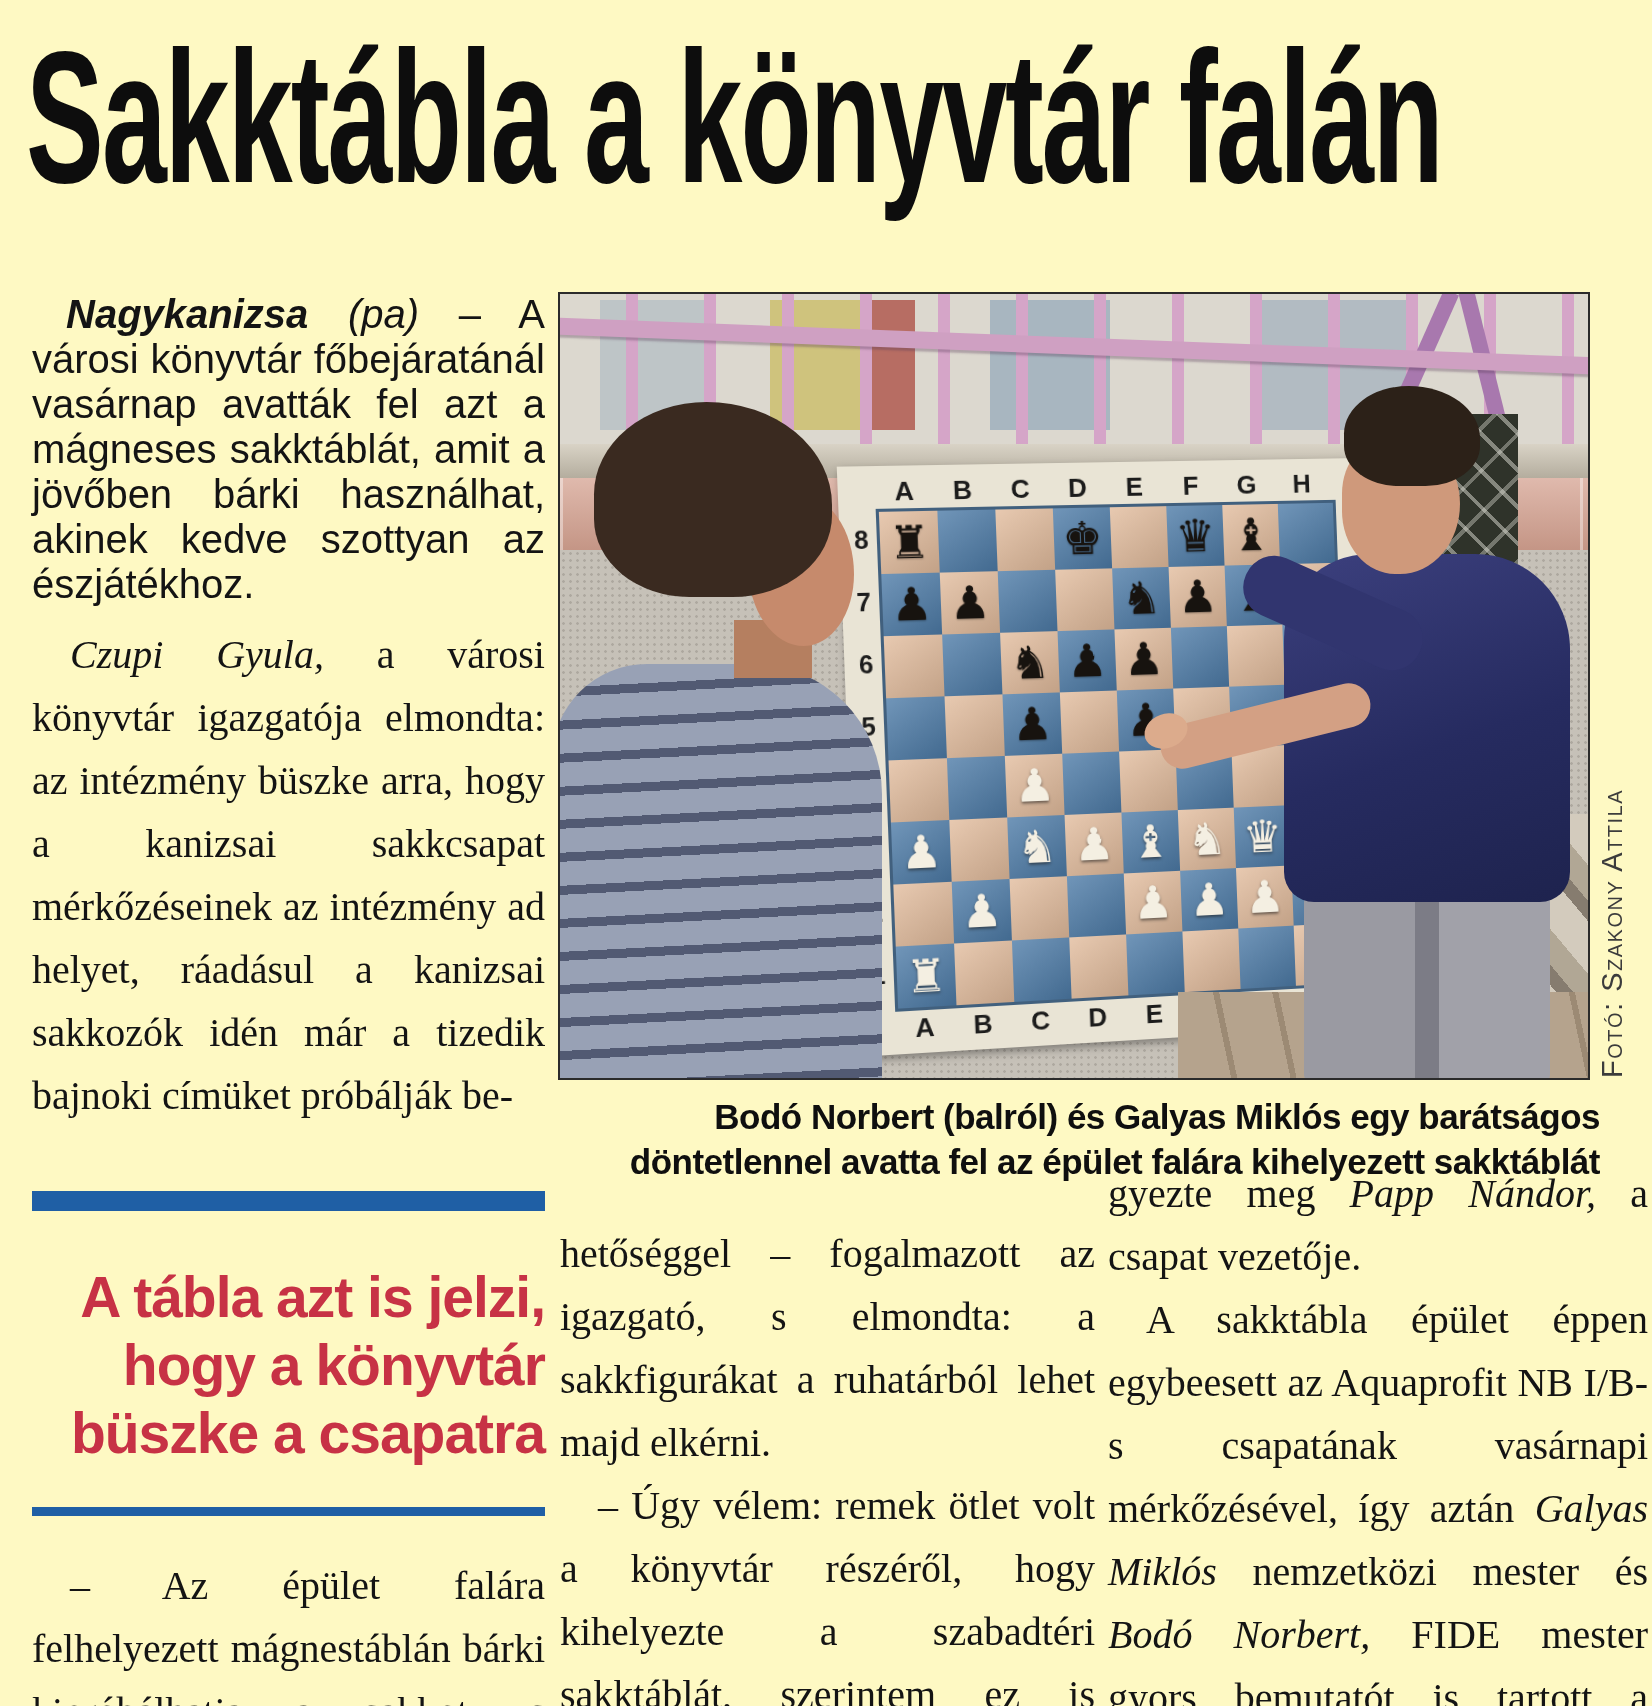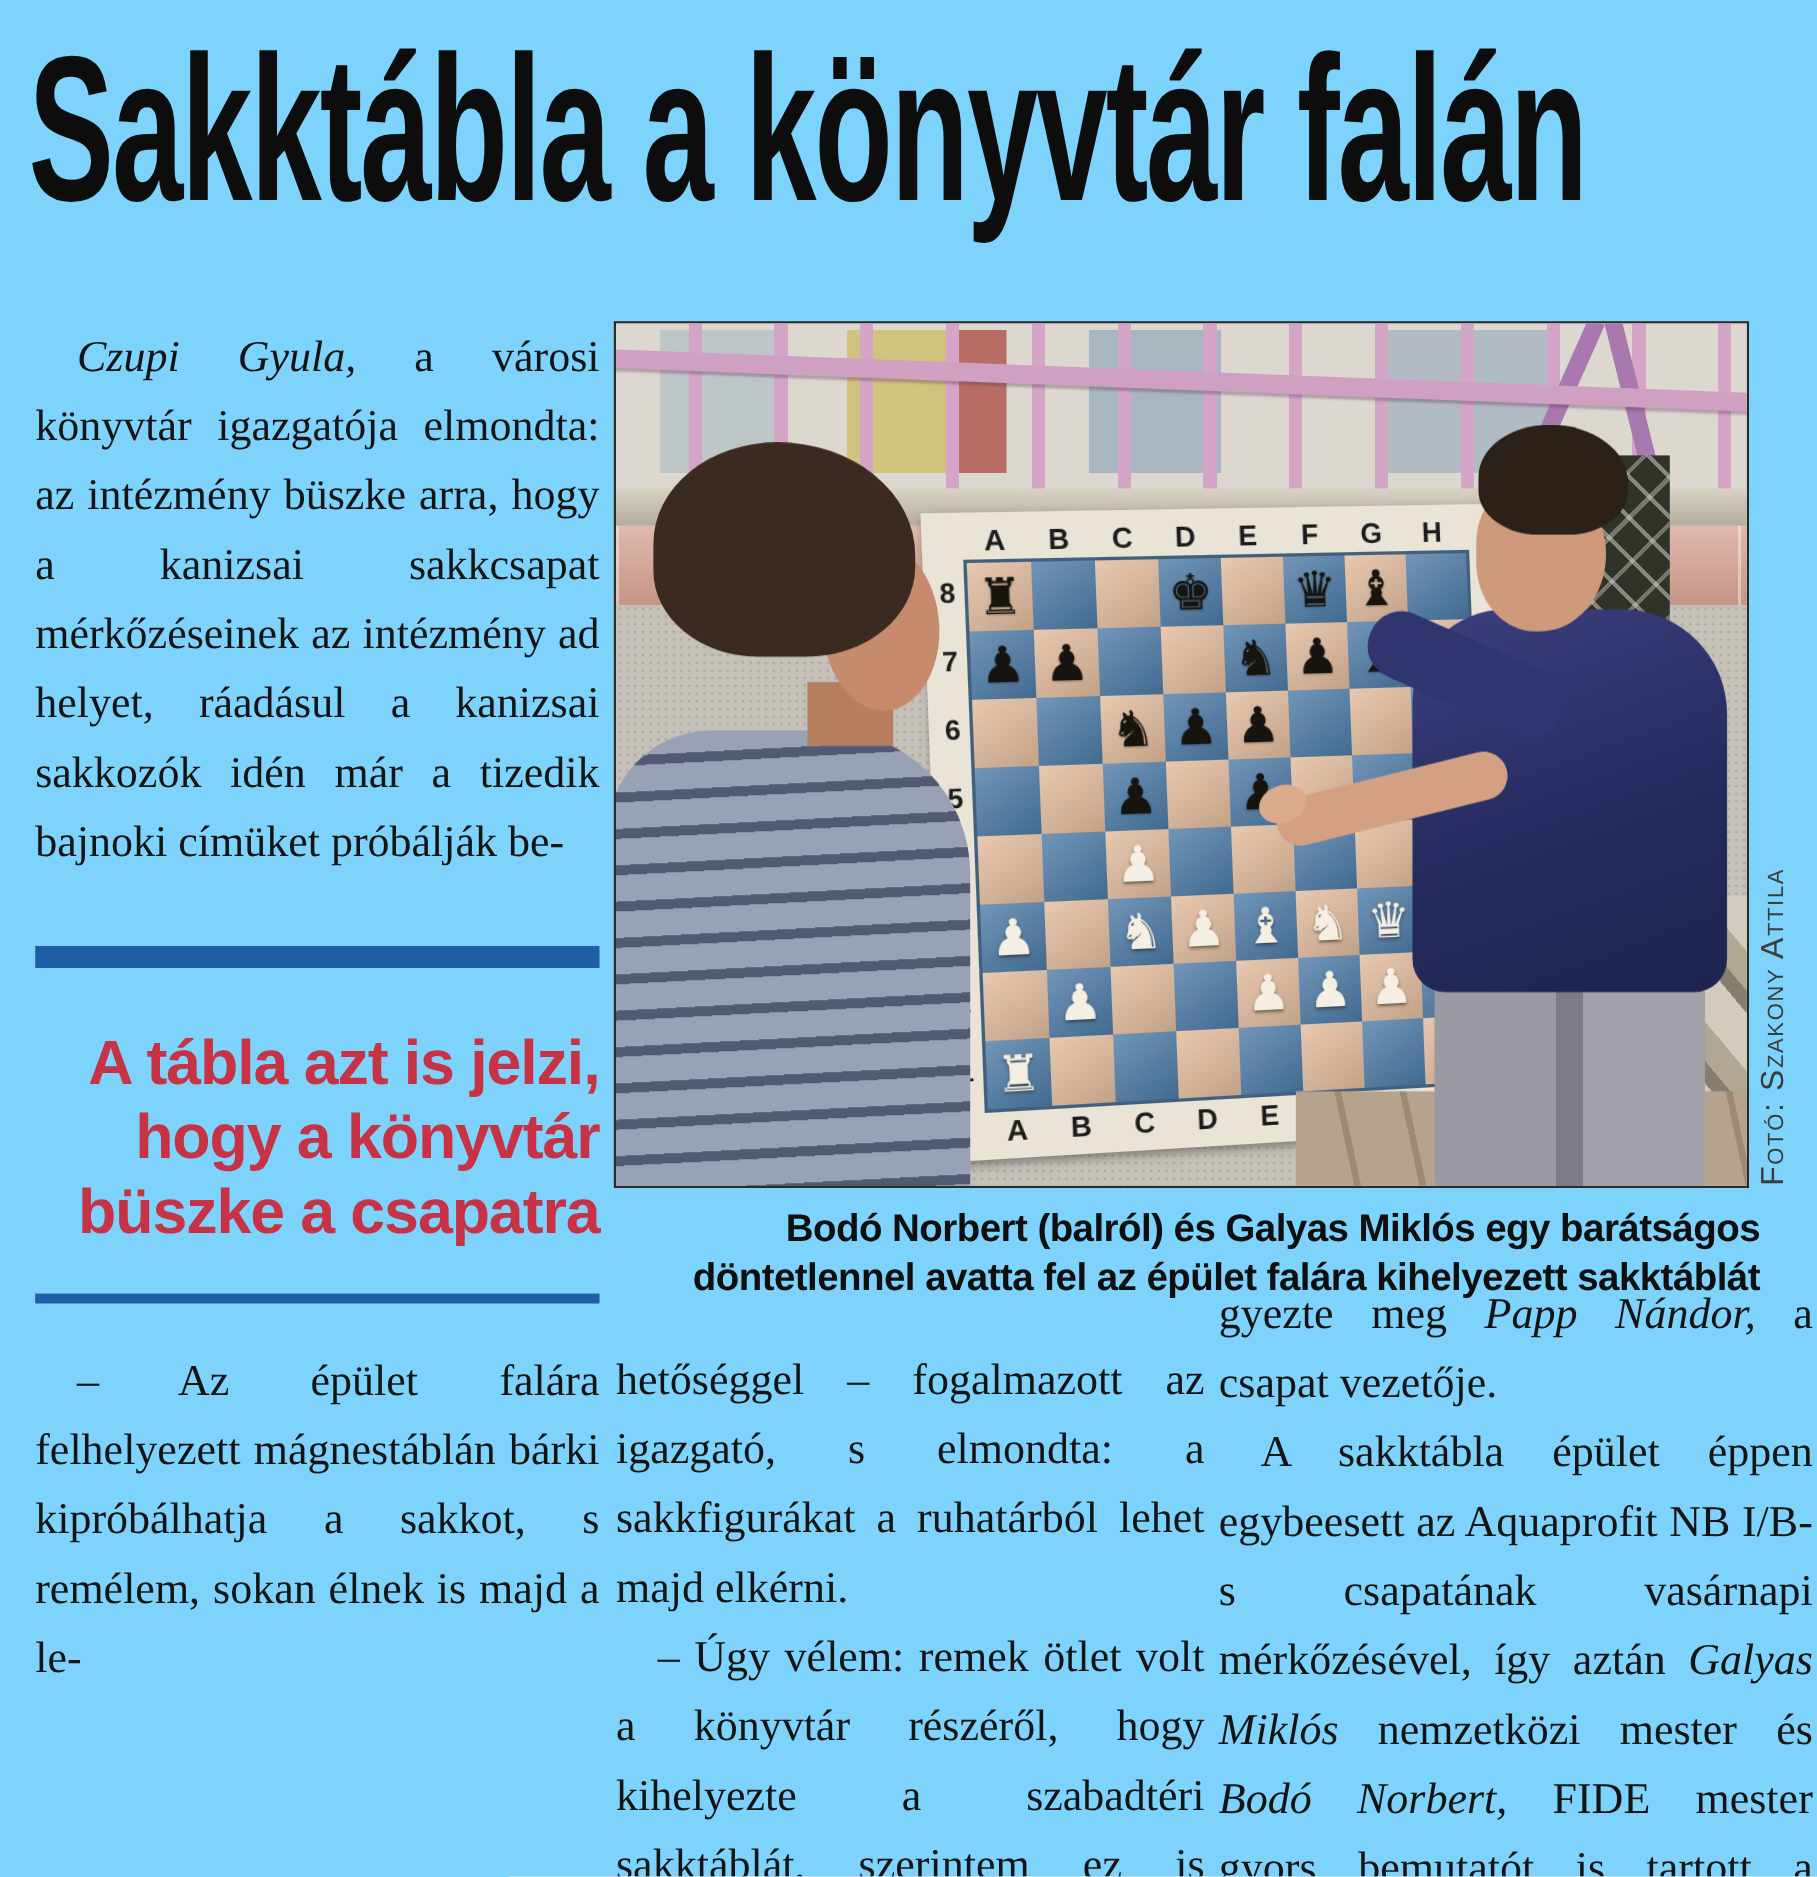--- a/index.html
+++ b/index.html
@@ -1,16 +1,16 @@
 <!DOCTYPE html>
 <html><head>
 <meta charset="utf-8">
 <style>
   html,body{margin:0;padding:0;background:#e8e6e0;}
-  .page{position:relative;width:1652px;height:1706px;background:#7dd3fc;overflow:hidden;
+  .page{position:relative;width:1652px;height:1706px;background:#fef9c3;overflow:hidden;
         font-family:"Liberation Sans",sans-serif;color:#141414;}
   
   .headline{position:absolute;left:26px;top:8px;width:1600px;height:180px;}
   .headline span{display:inline-block;font-size:188px;font-weight:bold;line-height:176px;
         letter-spacing:-3px;color:#0d0d0d;transform:scaleX(0.62);transform-origin:0 0;white-space:nowrap;}
   .subhead{position:absolute;left:30px;top:192px;width:1600px;}
   .subhead span{display:inline-block;font-size:49px;font-weight:bold;color:#111;
         transform:scaleX(0.94);transform-origin:0 0;white-space:nowrap;letter-spacing:-1px;}
   
   .col{position:absolute;text-align:justify;}
@@ -116,20 +116,21 @@
         line-height:45px;letter-spacing:-0.5px;color:#0f0f0f;text-align:right;}
 </style>
 </head>
 <body>
 
 <div class="page">
 
   <h1 class="headline"><span>Sakktábla a könyvtár falán</span></h1>
 
   <div class="col col-left">
+    <p class="lead"><span class="dateline">Nagykanizsa</span> <span class="pa">(pa)</span><span> – </span><span>A városi könyvtár főbejáratánál vasárnap avatták fel azt a mágneses sakktáblát, amit a jövőben bárki használhat, akinek kedve szottyan az észjátékhoz.</span></p>
     <p class="serif indent"><span class="it">Czupi Gyula,</span><span> a városi könyvtár igazgatója elmondta: az intézmény büszke arra, hogy a kanizsai sakkcsapat mérkőzéseinek az intézmény ad helyet, ráadásul a kanizsai sakkozók idén már a tizedik bajnoki címüket próbálják be-</span></p>
     <div class="bar"></div>
     <div class="pullquote">A tábla azt is jelzi, hogy a könyvtár büszke a csapatra</div>
     <div class="bar bar2"></div>
     <p class="serif indent">– Az épület falára felhelyezett mágnestáblán bárki kipróbálhatja a sakkot, s remélem, sokan élnek is majd a le-</p>
   </div>
 
   <div class="photo">
     <div class="ph-top">
       <div class="win w5"></div>

